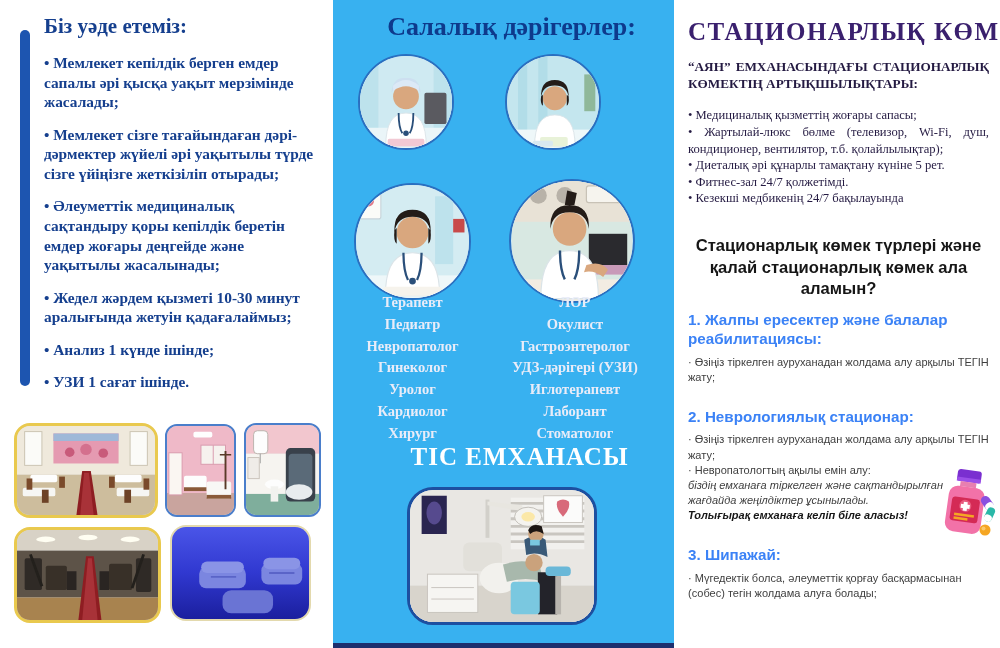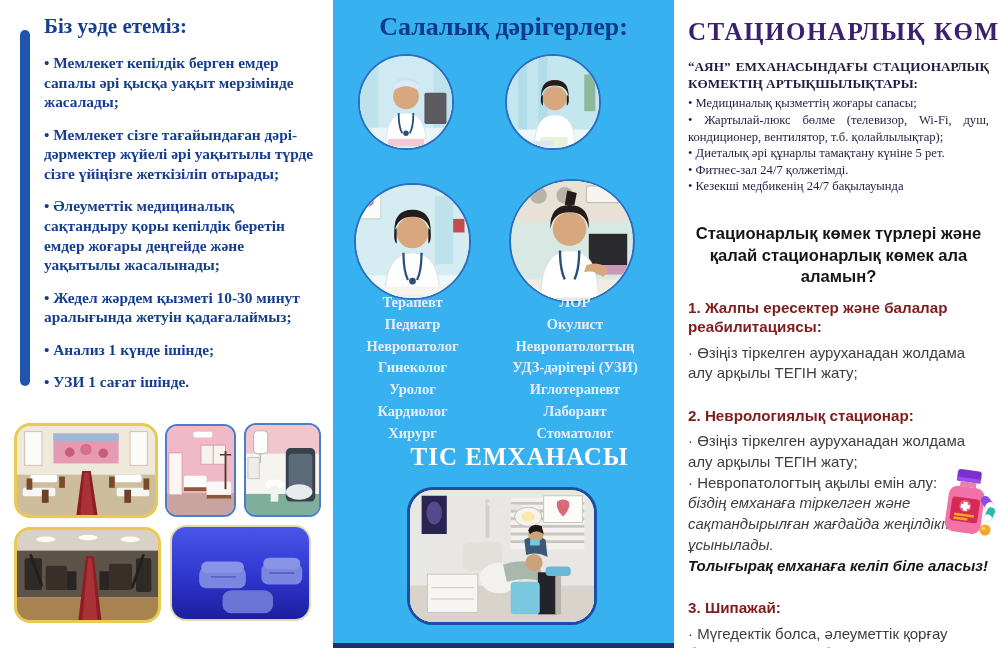--- a/index.html
+++ b/index.html
@@ -22,21 +22,21 @@
 
   .photo { position:absolute; overflow:hidden; background:#ddd; }
   .photo svg { display:block; width:100%; height:100%; }
   #ph-dining { left:14px;  top:423px; width:144px; height:95px; border:3px solid #e9c94e; border-radius:16px; }
   #ph-room   { left:165px; top:424px; width:71px;  height:93px; border:2px solid #4a7ecb; border-radius:12px; }
   #ph-bath   { left:244px; top:423px; width:77px;  height:94px; border:2px solid #4a7ecb; border-radius:12px; }
   #ph-gym    { left:14px;  top:527px; width:147px; height:96px; border:3px solid #e9c94e; border-radius:16px; }
   #ph-salt   { left:170px; top:525px; width:141px; height:96px; border:2px solid #e3d9ad; border-radius:16px; }
 
   
-  .mid-title { position:absolute; top:12px; left:0; width:100%; text-align:center;
+  .mid-title { position:absolute; top:12px; left:8px; width:100%; text-align:center;
                font-size:26px; font-weight:bold; color:#0e3a8c; }
   .doc-circle { position:absolute; border-radius:50%; overflow:hidden; border:2px solid #2a6fc0;
                 background:#cfeaf2; }
   .doc-circle svg { display:block; width:100%; height:100%; }
   #doc1 { left:25px;  top:54px;  width:96px;  height:96px; }
   #doc2 { left:172px; top:54px;  width:96px;  height:96px; }
   #doc3 { left:21px;  top:183px; width:117px; height:117px; }
   #doc4 { left:176px; top:179px; width:126px; height:124px; }
 
   .spec-lists { position:absolute; top:292px; left:8px; right:8px; display:flex;align-items:flex-end; }
@@ -48,28 +48,28 @@
                   font-size:25px; font-weight:bold; color:#ffffff; letter-spacing:1px;padding-left:32px; }
   #ph-dental { left:74px; top:487px; width:190px; height:138px;
                border:3px solid #1d4fa0; border-radius:26px; background:#e8e6e2; }
   .mid-bottom-strip { position:absolute; bottom:0; left:0; width:100%; height:5px; background:#1d2f6e; }
 
   
   .right-inner { position:absolute; left:14px; right:11px; top:18px; }
   .right-title { font-size:25px; font-weight:bold; color:#3a206e; letter-spacing:1.5px;
                  white-space:nowrap; margin-bottom:12px; }
   .adv-title { font-size:13.2px; font-weight:bold; color:#241a42; text-align:justify; line-height:1.3; }
-  .adv-list { margin-top:3px;font-family:Liberation Serif, serif; }
+  .adv-list { margin-top:15px;font-family:Liberation Serif, serif; }
   .adv-item { font-size:12.6px; color:#241a42; line-height:1.32; text-align:justify; }
 
   .sans { font-family:"Liberation Sans","DejaVu Sans",sans-serif; }
   .types-title { margin-top:28px; font-size:16.6px; font-weight:bold; color:#161616;
                  text-align:center; line-height:1.3; }
-  .sec-title { font-size:15.2px; font-weight:bold; color:#7f1d1d; line-height:1.28; }
-  .sec-body { font-size:15px; color:#3e3e3e; line-height:1.38; }
+  .sec-title { font-size:15.2px; font-weight:bold; color:#3b82f6; line-height:1.28; }
+  .sec-body { font-size:11px; color:#3e3e3e; line-height:1.38; }
   .mt6 { margin-top:6px; } .mt10 { margin-top:10px; } .mt22 { margin-top:22px; }
   .italic { font-style:italic; }
   .bold-italic { font-style:italic; font-weight:bold; color:#161616; }
 
   .pill-illustration { position:absolute; left:262px; top:468px; width:64px; height:78px; }
   .pill-illustration svg { width:100%; height:100%; display:block; }
 </style>
 </head>
 <body>
 
@@ -267,21 +267,21 @@
         <div>Педиатр</div>
         <div>Невропатолог</div>
         <div>Гинеколог</div>
         <div>Уролог</div>
         <div>Кардиолог</div>
         <div>Хирург</div>
       </div>
       <div class="spec-col r">
         <div>ЛОР</div>
         <div>Окулист</div>
-        <div>Невропатологтың</div>
+        <div>Гастроэнтеролог</div>
         <div>УДЗ-дәрігері (УЗИ)</div>
         <div>Иглотерапевт</div>
         <div>Лаборант</div>
         <div>Стоматолог</div>
       </div>
     </div>
 
     <div class="dental-title">ТІС ЕМХАНАСЫ</div>
 
     <div id="ph-dental" class="photo" style="position:absolute;">

